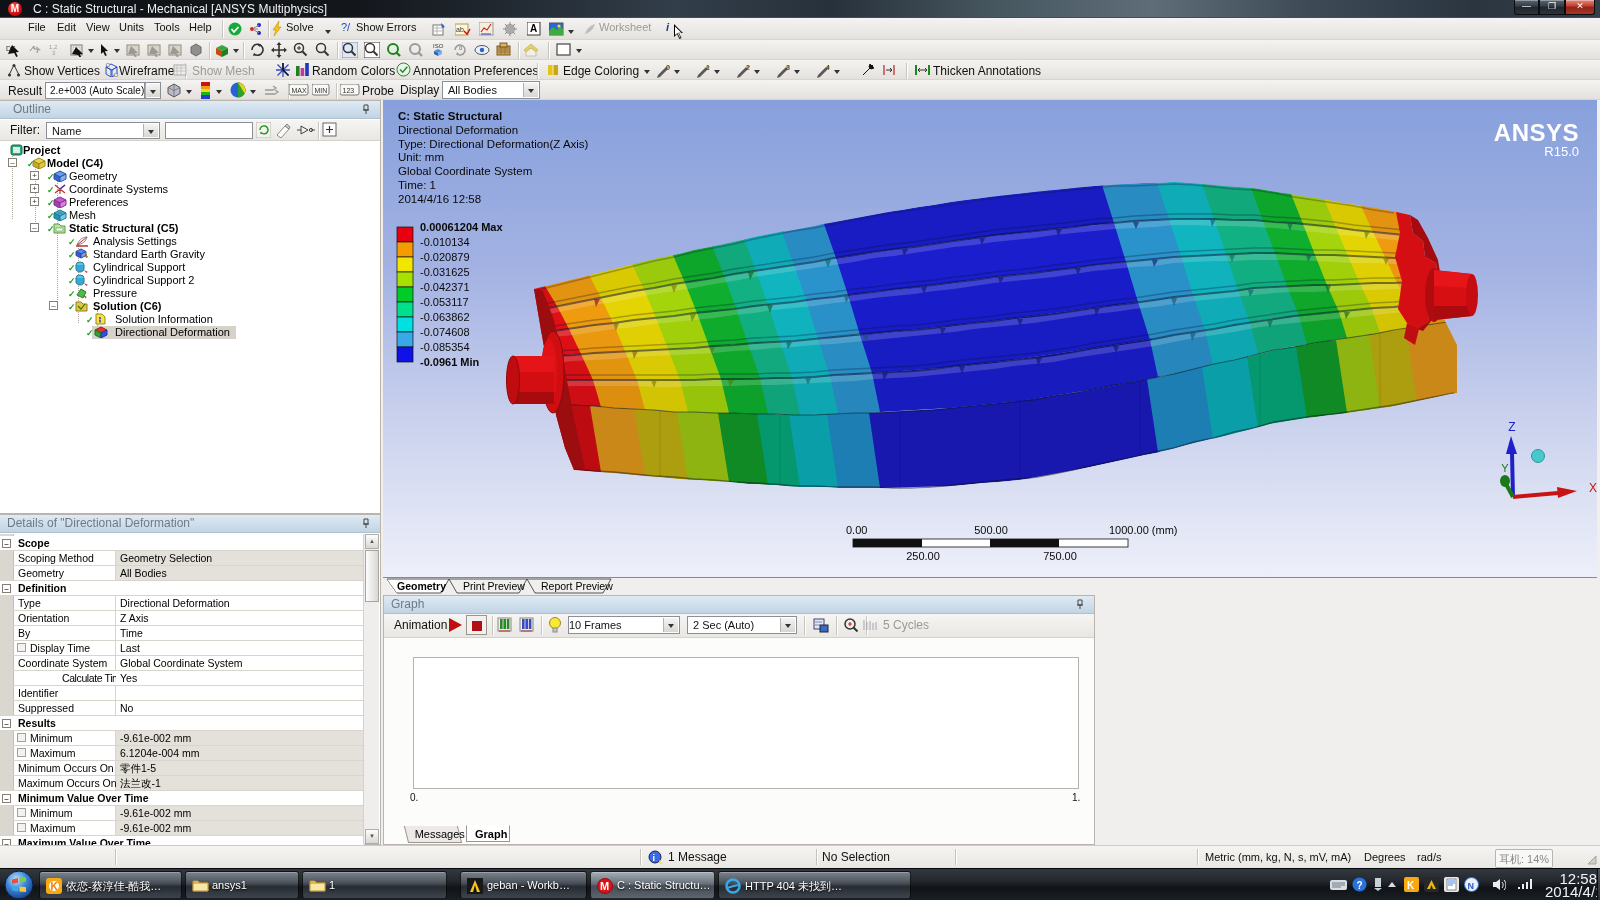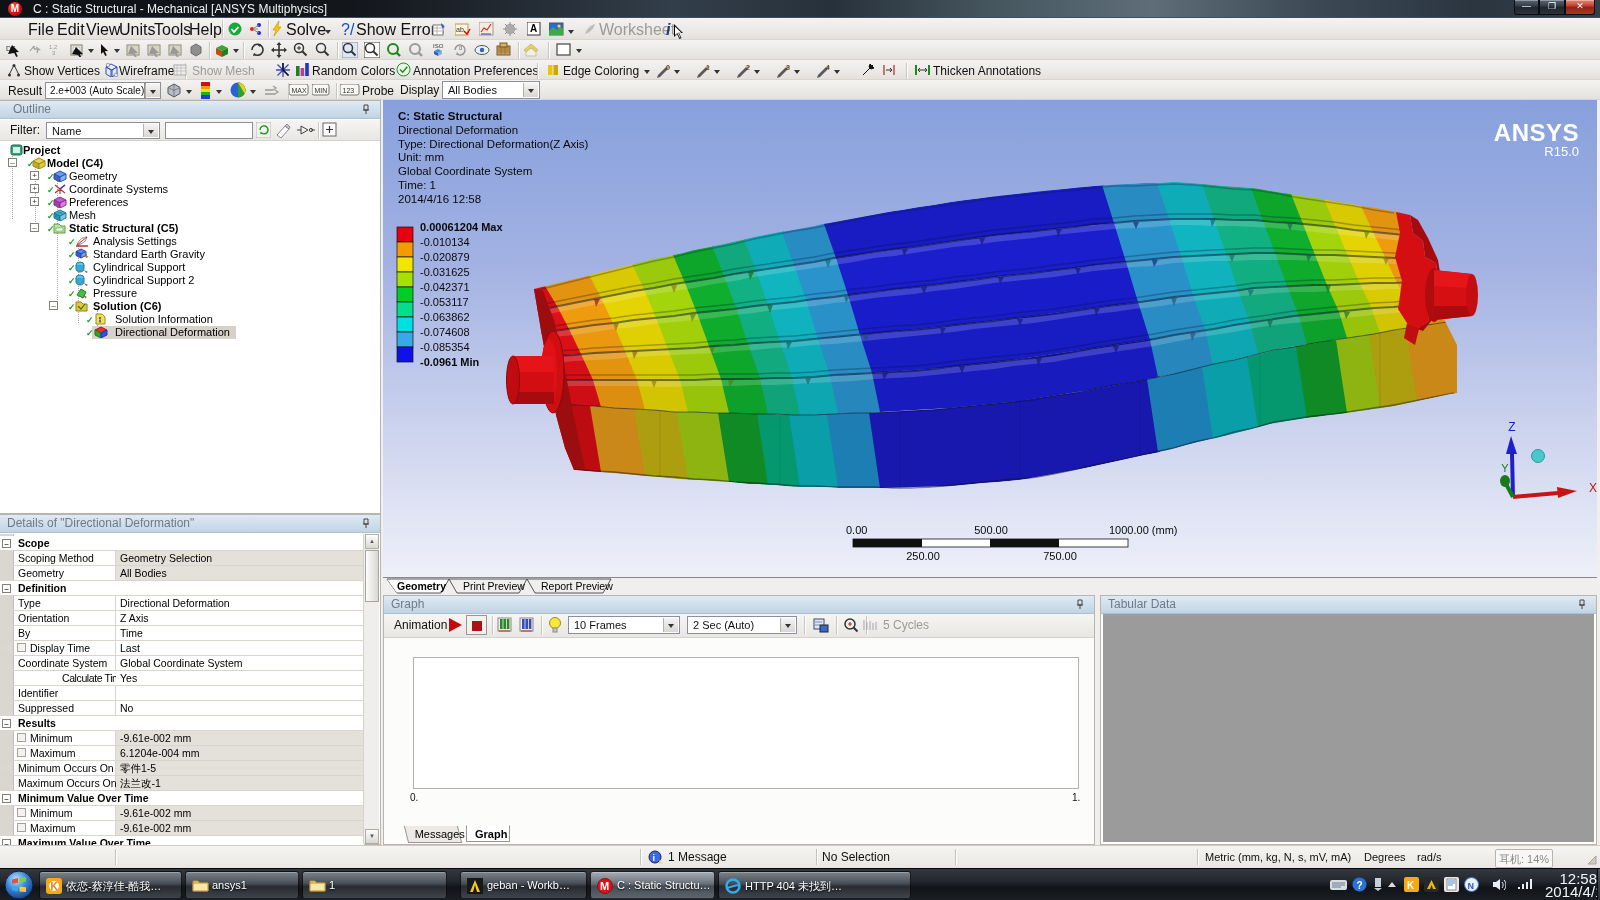--- a/index.html
+++ b/index.html
@@ -11,21 +11,21 @@
 #mico{position:absolute;left:8px;top:2px;width:14px;height:14px;border-radius:50%;background:radial-gradient(circle at 35% 30%,#ff5a50,#d50b0e 60%,#a00608);color:#fff;font-weight:bold;font-size:10px;text-align:center;line-height:14px}
 .winbtn{position:absolute;top:0;height:15px;border:1px solid #0b0d10;border-top:none;background:linear-gradient(#5a6673,#323b44 45%,#1f262d 50%,#2b333b);box-shadow:inset 0 1px 0 rgba(255,255,255,.35)}
 .winbtn.close{background:linear-gradient(#e08b7c,#c0392b 45%,#8e2317 50%,#a43925)}
 .winbtn span{display:block;text-align:center;color:#fff;font-size:9px;line-height:13px}
 
 .bar{left:0;width:1600px;background:linear-gradient(#f4f3f1,#ebe9e6 60%,#e4e1dd);border-bottom:1px solid #d8d4cf}
 #menubar{top:18px;height:22px}
 #tbar1{top:40px;height:20px}
 #tbar2{top:60px;height:20px}
 #tbar3{top:80px;height:20px}
-.mi{position:absolute;top:3px;font-size:16px;color:#111}
+.mi{position:absolute;top:3px;font-size:11px;color:#111}
 .tx{position:absolute;font-size:12px;color:#111;white-space:nowrap}
 .gx{color:#9b9b96}
 .sep{position:absolute;width:1px;background:#c9c5bf;box-shadow:1px 0 0 #fff}
 .darr{position:absolute;width:0;height:0;border-left:3.5px solid transparent;border-right:3.5px solid transparent;border-top:4px solid #333}
 .icon{position:absolute}
 
 #outlinePanel{left:0;top:100px;width:381px;height:414px;background:#fff;border:1px solid #b9b5ae;border-left:none}
 .phead{position:absolute;left:0;top:0;width:100%;height:18px;background:linear-gradient(#dfeaf4,#c1d4e4);border-bottom:1px solid #aebfcd;color:#6e7a86;font-size:12px;padding-left:7px;line-height:17px}
 .pin{position:absolute;top:3px;width:10px;height:11px}
 #filterrow{position:absolute;left:0;top:19px;width:100%;height:21px;background:linear-gradient(#f6f5f3,#e9e7e3);border-bottom:1px solid #d5d1cb}
@@ -964,21 +964,21 @@
           <rect x="6.4" y="2" width="2.6" height="10" fill="#3a4ac0"></rect>
           <rect x="9.8" y="2" width="2.6" height="10" fill="#3a4ac0"></rect>
           <path d="M2 14h11" stroke="#c03030"></path>
         </svg>
         <div class="sep" style="left:157px;top:2px;height:19px"></div>
         <svg class="icon" style="left:164px;top:2px" width="14" height="19">
           <circle cx="7" cy="7" r="5.5" fill="#f8e838" stroke="#9a8a20"></circle>
           <rect x="5" y="12" width="4" height="4" fill="#c8c8c8" stroke="#888"></rect>
         </svg>
         <div class="combo" style="left:184px;top:2px;width:112px;height:18px">
-          <span style="padding-left:5px;line-height:17px;display:block;font-size:11px">10 Frames</span>
+          <span style="line-height:17px;display:block;font-size:11px">10 Frames</span>
           <div class="ca"></div>
         </div>
         <div class="combo" style="left:303px;top:2px;width:110px;height:18px">
           <span style="padding-left:5px;line-height:17px;display:block;font-size:11px">2 Sec (Auto)</span>
           <div class="ca"></div>
         </div>
         <div class="sep" style="left:420px;top:2px;height:19px"></div>
         <svg class="icon" style="left:428px;top:3px" width="17" height="16">
           <rect x="2" y="2" width="10" height="10" fill="#dde8f8" stroke="#446"></rect>
           <rect x="8" y="8" width="8" height="7" fill="#3a6ac8" stroke="#223"></rect>
@@ -999,26 +999,20 @@
   <div id="plotarea"></div>
   <div class="tx" style="left:26px;top:196px;font-size:10px">0.</div>
   <div class="tx" style="left:688px;top:196px;font-size:10px">1.</div>
 <div class="btab" style="left:22px;top:230px;width:54px">
         <span>Messages</span>
       </div>
       <div class="btab act" style="left:82px;top:229px;width:44px">
         <span>Graph</span>
       </div>
     </div>
-<div class="abs" id="tabularPanel">
-  <div class="phead">Tabular Data<svg class="pin" style="right:8px" viewBox="0 0 10 11">
-          <path d="M2 1h4v5h-4z M1 6h6 M4 6v4" stroke="#444" fill="none"></path>
-        </svg></div>
-  <div class="gray"></div>
-</div>
 <div class="abs" id="statusbar">
       <div class="sgroove" style="left:115px"></div>
       <div class="sgroove" style="left:640px"></div>
       <div class="sgroove" style="left:816px"></div>
       <div class="sgroove" style="left:955px"></div>
       <div class="sgroove" style="left:1197px"></div>
       <svg class="icon" style="left:648px;top:4px" width="16" height="15">
         <circle cx="7" cy="7" r="6" fill="#3a6ae8" stroke="#224"></circle>
         <text x="4.5" y="10.5" font-size="9" fill="#fff" font-weight="bold">i</text>
         <path d="M11 10l4 4-4-1z" fill="#f8d838"></path>

